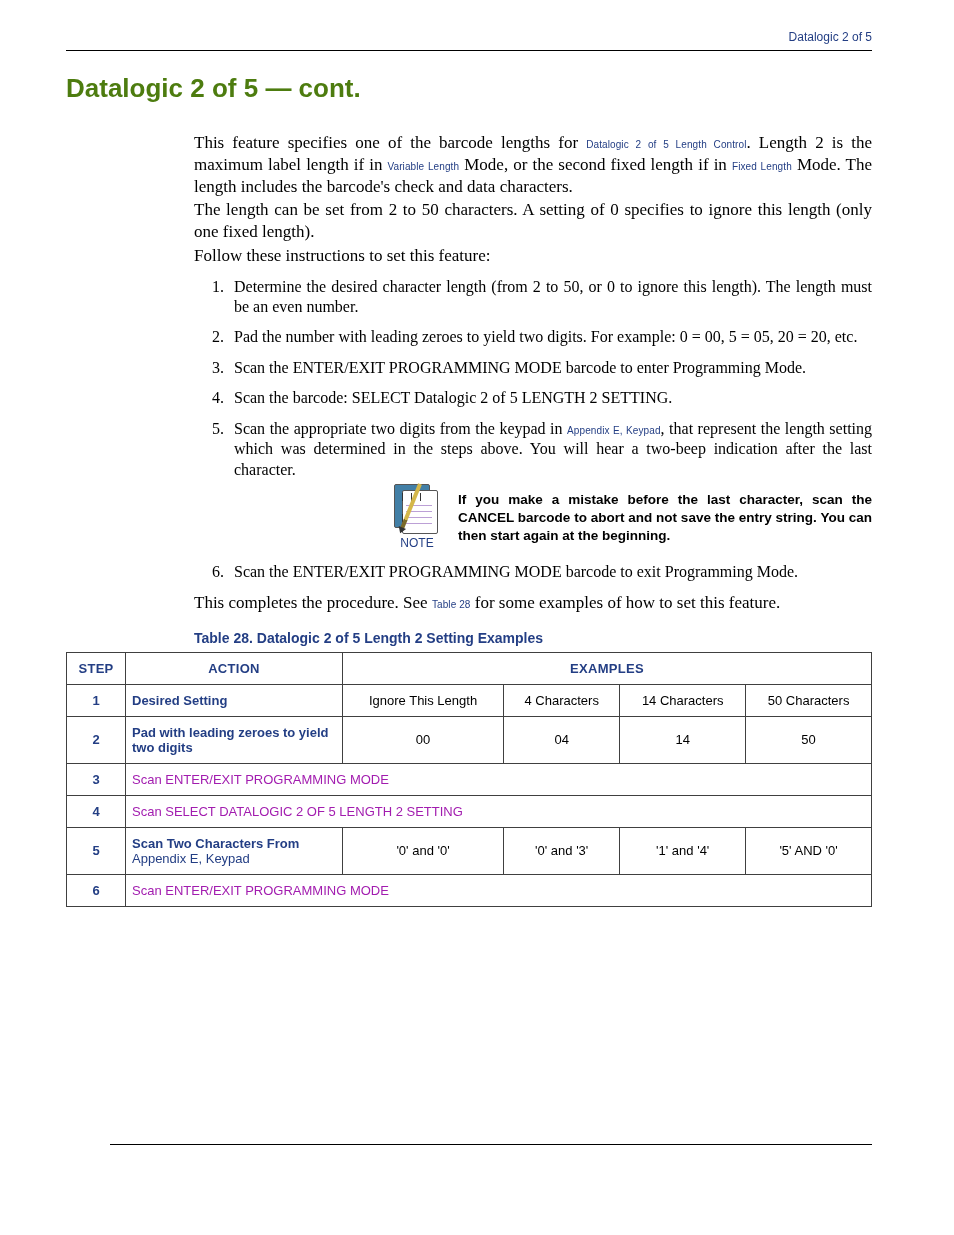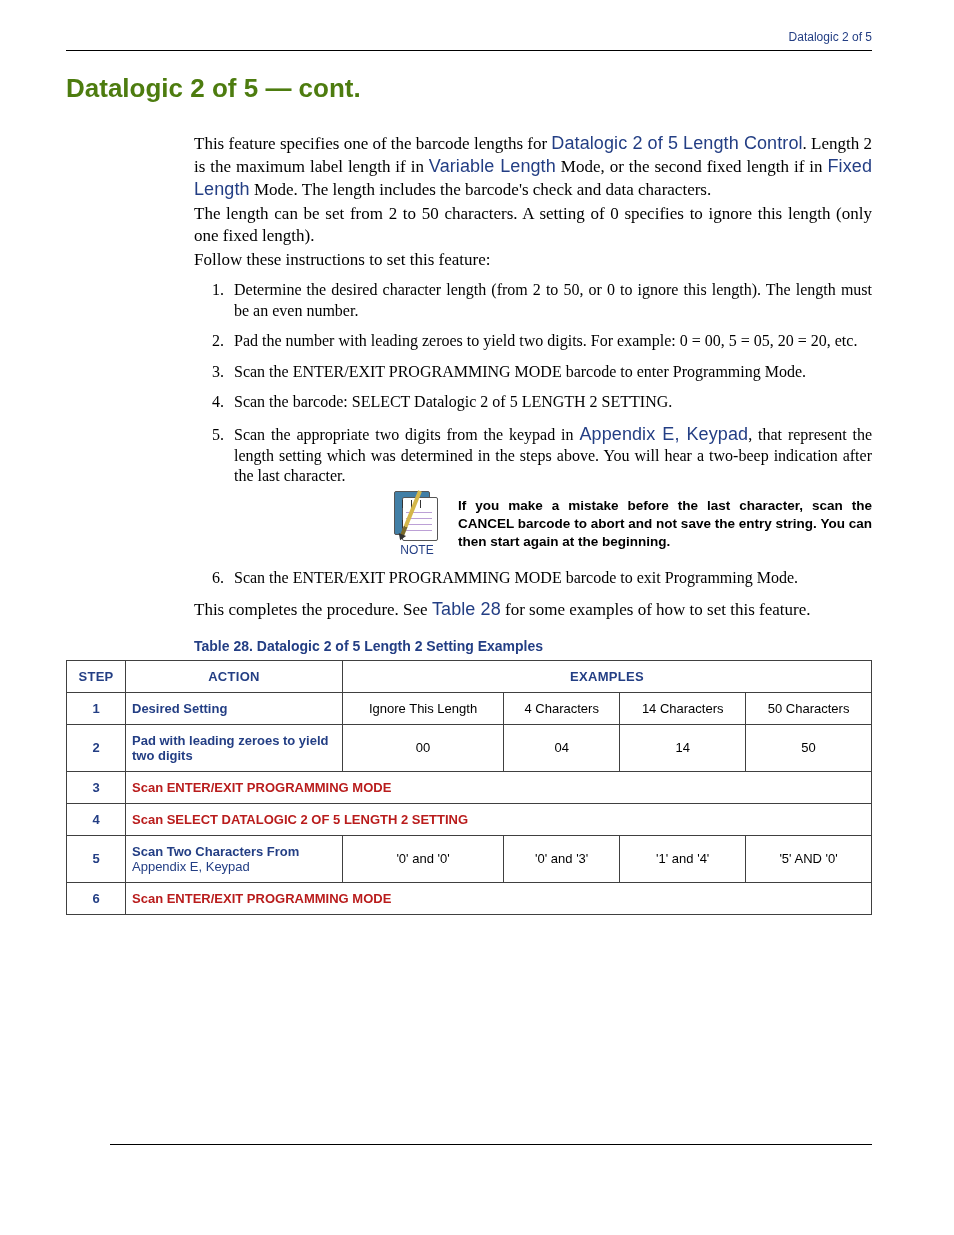--- a/index.html
+++ b/index.html
@@ -46,21 +46,21 @@
   .body-text {
     margin-left: 128px;
     font-size: 17px;
     line-height: 1.28;
     text-align: justify;
   }
   .body-text p { margin: 0 0 2px 0; }
   .gap { margin-top: 14px; }
   .link {
     font-family: Arial, Helvetica, sans-serif;
-    font-size: 18px;
+    font-size: 10px;
     color: #233e84;
     letter-spacing: .1px;
   }
   ol.steps {
     margin: 10px 0 0 0;
     padding-left: 34px;
     font-size: 16px;
   }
   ol.steps li {
     margin-bottom: 10px;
@@ -194,22 +194,22 @@
     width: 204px;
     text-align: left;
   }
   td.example-cell {
     text-align: center;
     color: #000;
     font-weight: normal;
     font-family: Arial, Helvetica, sans-serif;
   }
   td.full-row-action {
-    color: #b91c1c;
-    font-weight: bold;
+    color: #a21caf;
+    font-weight: normal;
     text-align: left;
   }
   td .inner-link {
     color: #233e84;
     font-family: Arial, Helvetica, sans-serif;
     font-weight: normal;
   }
   .footer {
     position: absolute;
     left: 110px;

